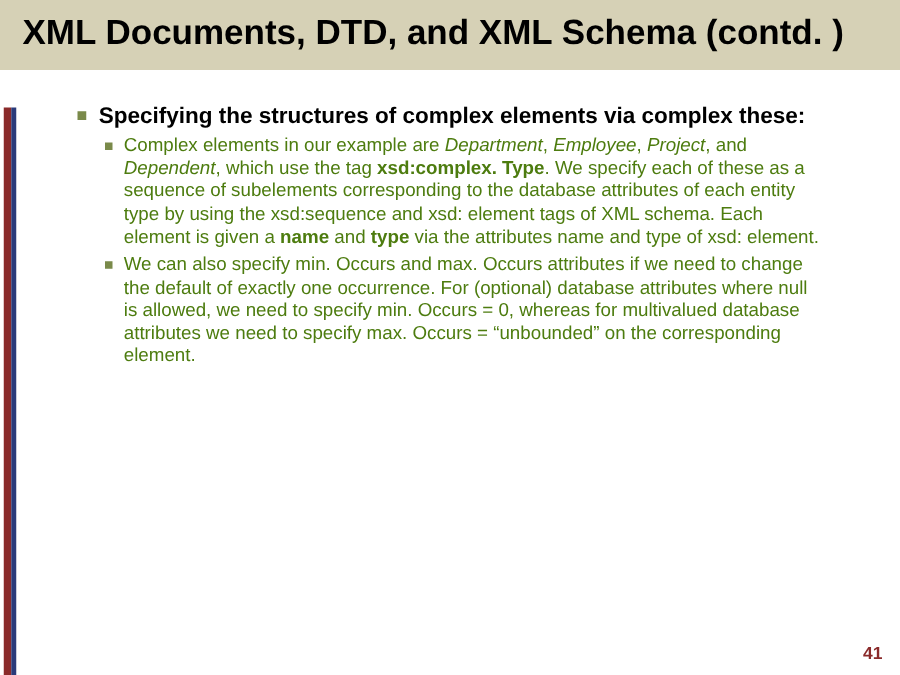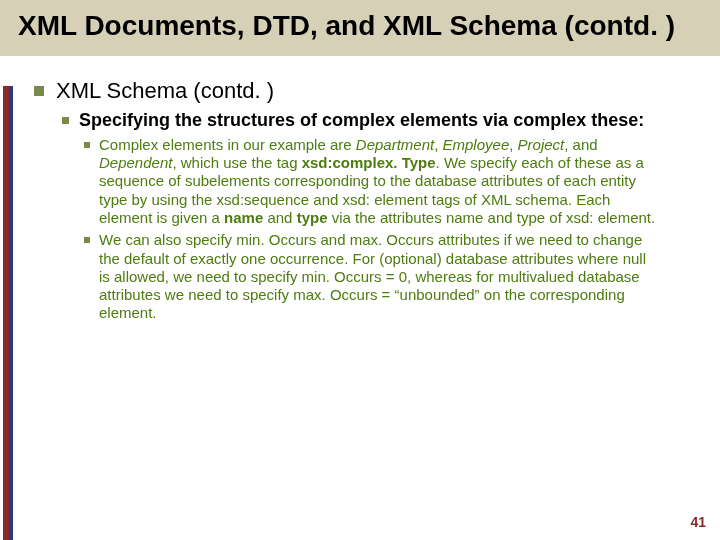--- a/index.html
+++ b/index.html
@@ -34,26 +34,20 @@
     <h1>XML Documents, DTD, and XML Schema (contd. )</h1>
   </div>
 
   <div class="accent">
     <div class="red"></div>
     <div class="blue"></div>
   </div>
 
   <div class="body">
 
-    <div class="lvl1">
-      <div class="row">
-        <span class="bullet-sq"></span>
-        <span class="lvl1-text">XML Schema (contd. )</span>
-      </div>
-    </div>
 
     <div class="lvl2">
       <div class="row" style="display:flex;align-items:flex-start;">
         <span class="bullet-sq small"></span>
         <span class="lvl2-text">Specifying the structures of complex elements via complex these:</span>
       </div>
     </div>
 
     <div class="lvl3">
       <div class="row">

